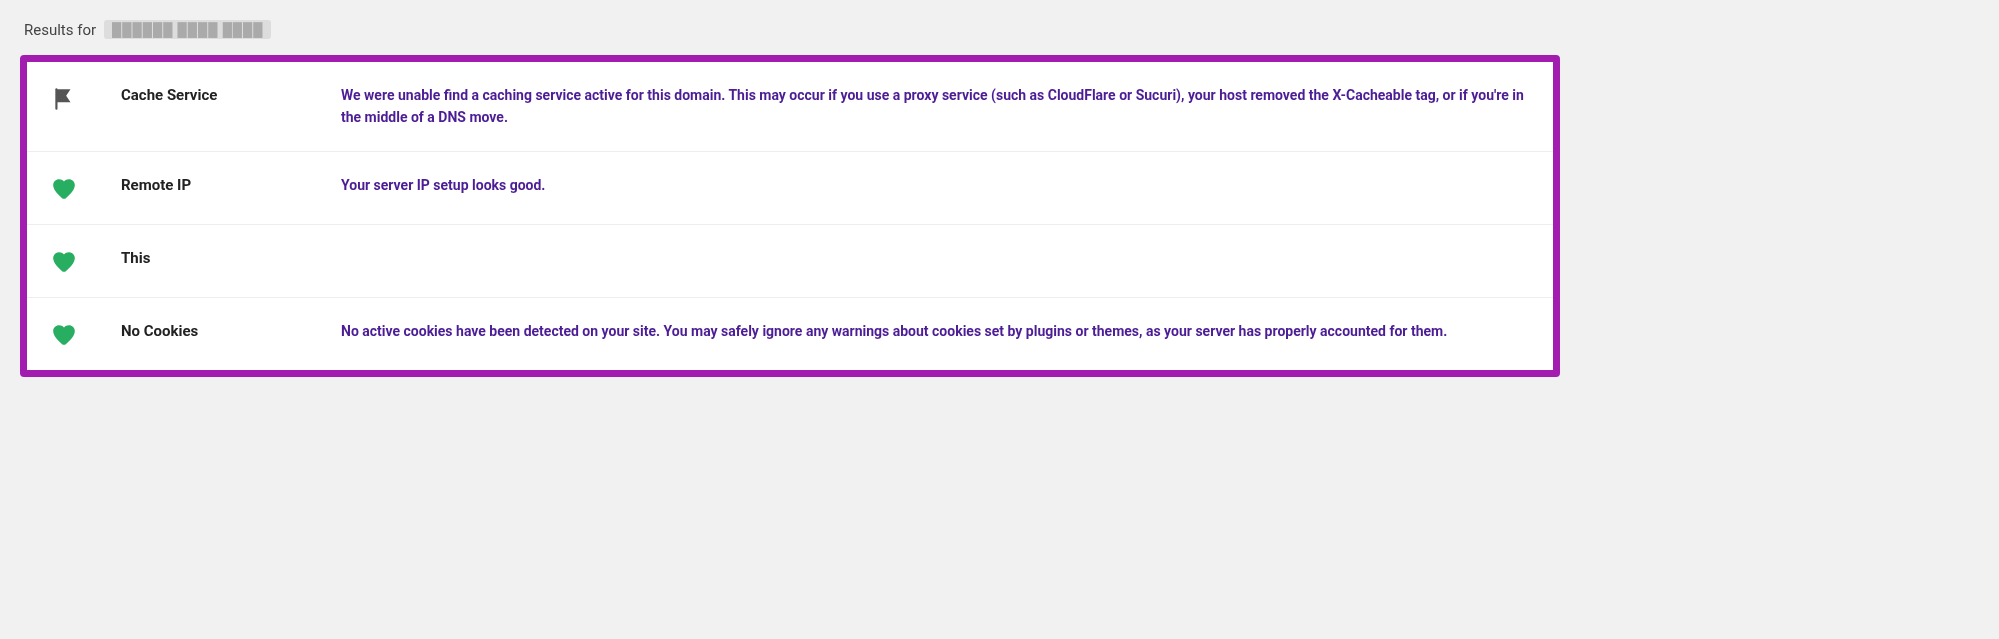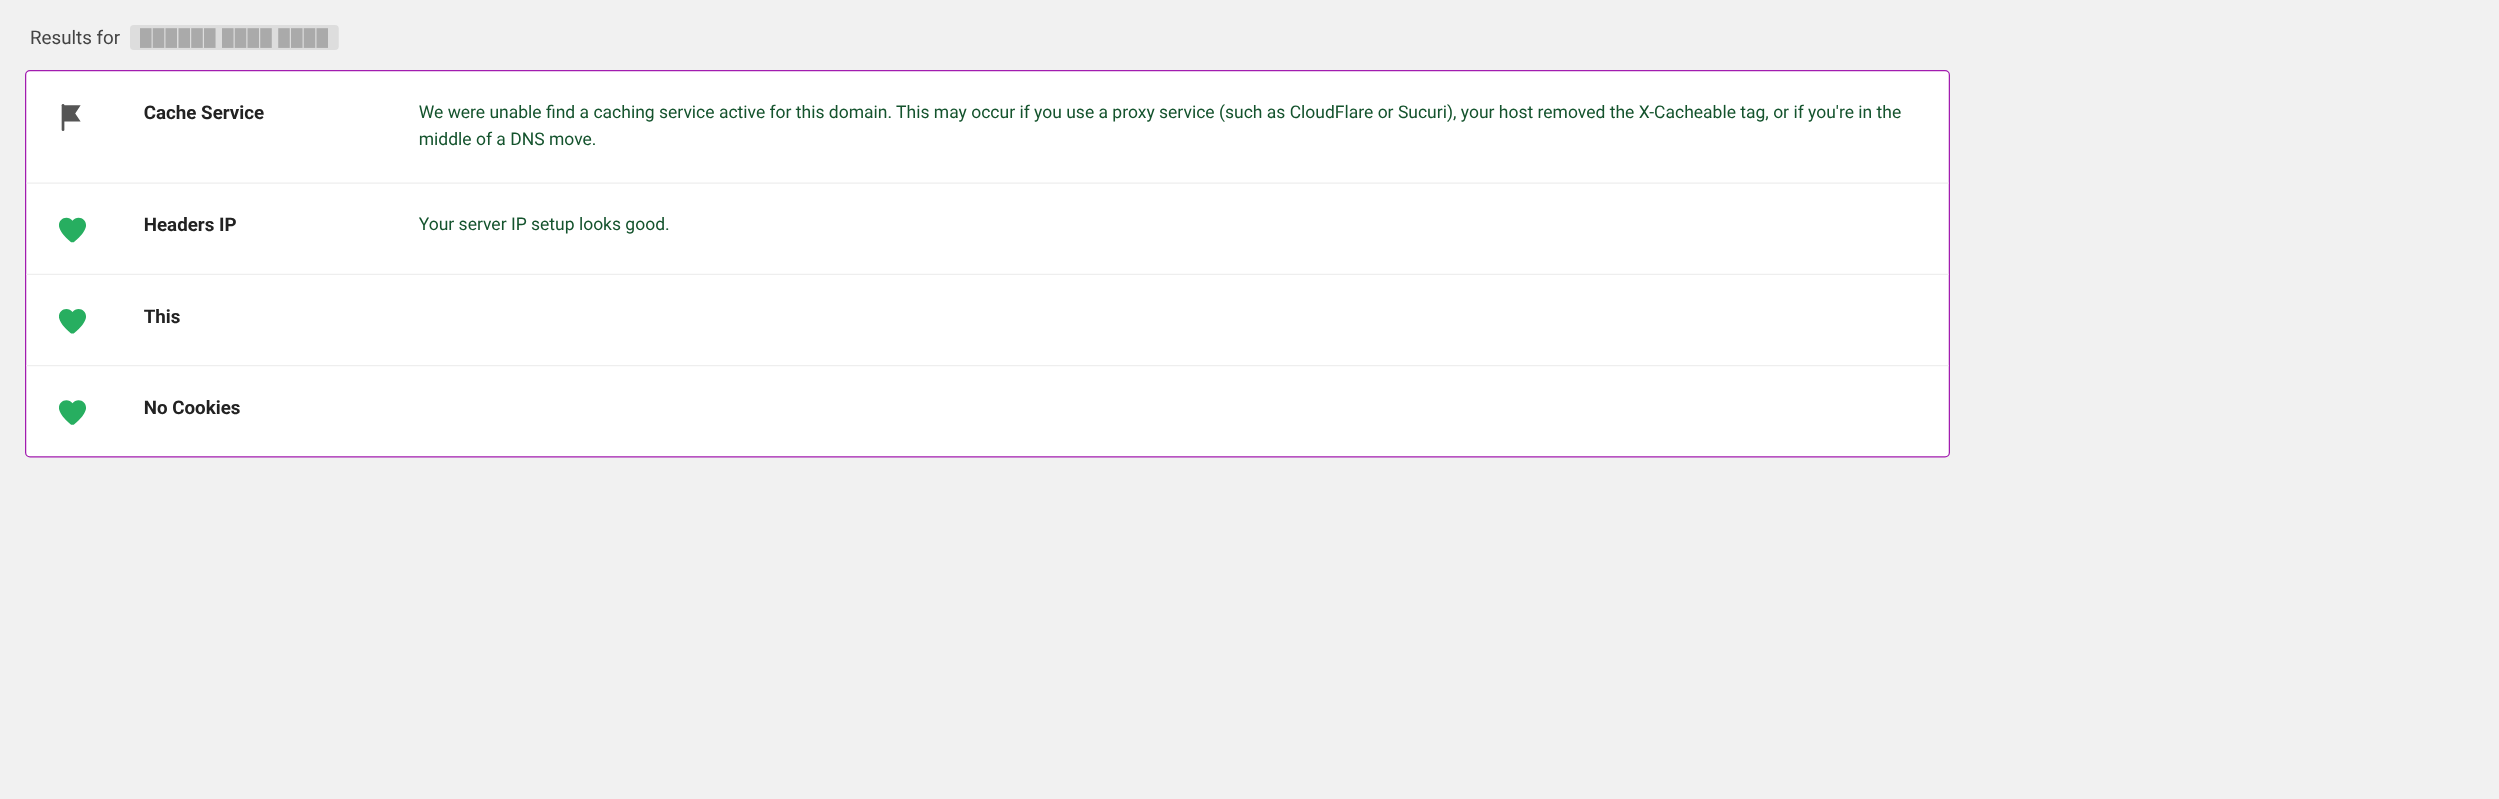--- a/index.html
+++ b/index.html
@@ -36,21 +36,21 @@
       color: #aaa;
       background: #ddd;
       border-radius: 3px;
       padding: 2px 8px;
       font-size: 13px;
       letter-spacing: 1px;
     }
 
     .results-table {
       background: #fff;
-      border: 1px solid #a21caf;
+      border: 7px solid #a21caf;
       border-radius: 4px;
       width: 100%;
       max-width: 1540px;
     }
 
     .result-row {
       display: flex;
       align-items: flex-start;
       padding: 22px 24px;
       border-bottom: 1px solid #eee;
@@ -76,21 +76,22 @@
       font-weight: 700;
       font-size: 15px;
       padding-top: 2px;
       color: #222;
     }
 
     .description-cell {
       flex: 1;
       font-size: 14px;
       line-height: 1.6;
-      color: #14532d;
+      color: #4c1d95;
+      font-weight: bold;
     }
 
     
     .icon-svg {
       width: 26px;
       height: 26px;
     }
   </style>
 </head>
 <body>
@@ -110,32 +111,33 @@
       </div>
       <div class="label-cell">Cache Service</div>
       <div class="description-cell">We were unable find a caching service active for this domain. This may occur if you use a proxy service (such as CloudFlare or Sucuri), your host removed the X-Cacheable tag, or if you're in the middle of a DNS move.</div>
     </div>
     <div class="result-row">
       <div class="icon-cell">
         <svg class="icon-svg" viewBox="0 0 24 24" fill="#27ae60" xmlns="http://www.w3.org/2000/svg">
         <path d="M12 21C12 21 3 14 3 8.5C3 5.42 5.42 3 8.5 3C10.24 3 11.91 3.81 13 5.08C14.09 3.81 15.76 3 17.5 3C20.58 3 23 5.42 23 8.5C23 14 14 21 14 21" transform="translate(-1,0)"></path>
       </svg>
       </div>
-      <div class="label-cell">Headers IP</div>
+      <div class="label-cell">Remote IP</div>
       <div class="description-cell">Your server IP setup looks good.</div>
     </div>
     <div class="result-row">
       <div class="icon-cell">
         <svg class="icon-svg" viewBox="0 0 24 24" fill="#27ae60" xmlns="http://www.w3.org/2000/svg">
         <path d="M12 21C12 21 3 14 3 8.5C3 5.42 5.42 3 8.5 3C10.24 3 11.91 3.81 13 5.08C14.09 3.81 15.76 3 17.5 3C20.58 3 23 5.42 23 8.5C23 14 14 21 14 21" transform="translate(-1,0)"></path>
       </svg>
       </div>
       <div class="label-cell">This</div>
     </div>
     <div class="result-row">
       <div class="icon-cell">
         <svg class="icon-svg" viewBox="0 0 24 24" fill="#27ae60" xmlns="http://www.w3.org/2000/svg">
         <path d="M12 21C12 21 3 14 3 8.5C3 5.42 5.42 3 8.5 3C10.24 3 11.91 3.81 13 5.08C14.09 3.81 15.76 3 17.5 3C20.58 3 23 5.42 23 8.5C23 14 14 21 14 21" transform="translate(-1,0)"></path>
       </svg>
       </div>
       <div class="label-cell">No Cookies</div>
+      <div class="description-cell">No active cookies have been detected on your site. You may safely ignore any warnings about cookies set by plugins or themes, as your server has properly accounted for them.</div>
     </div>
   </div>
 
 </body></html>

